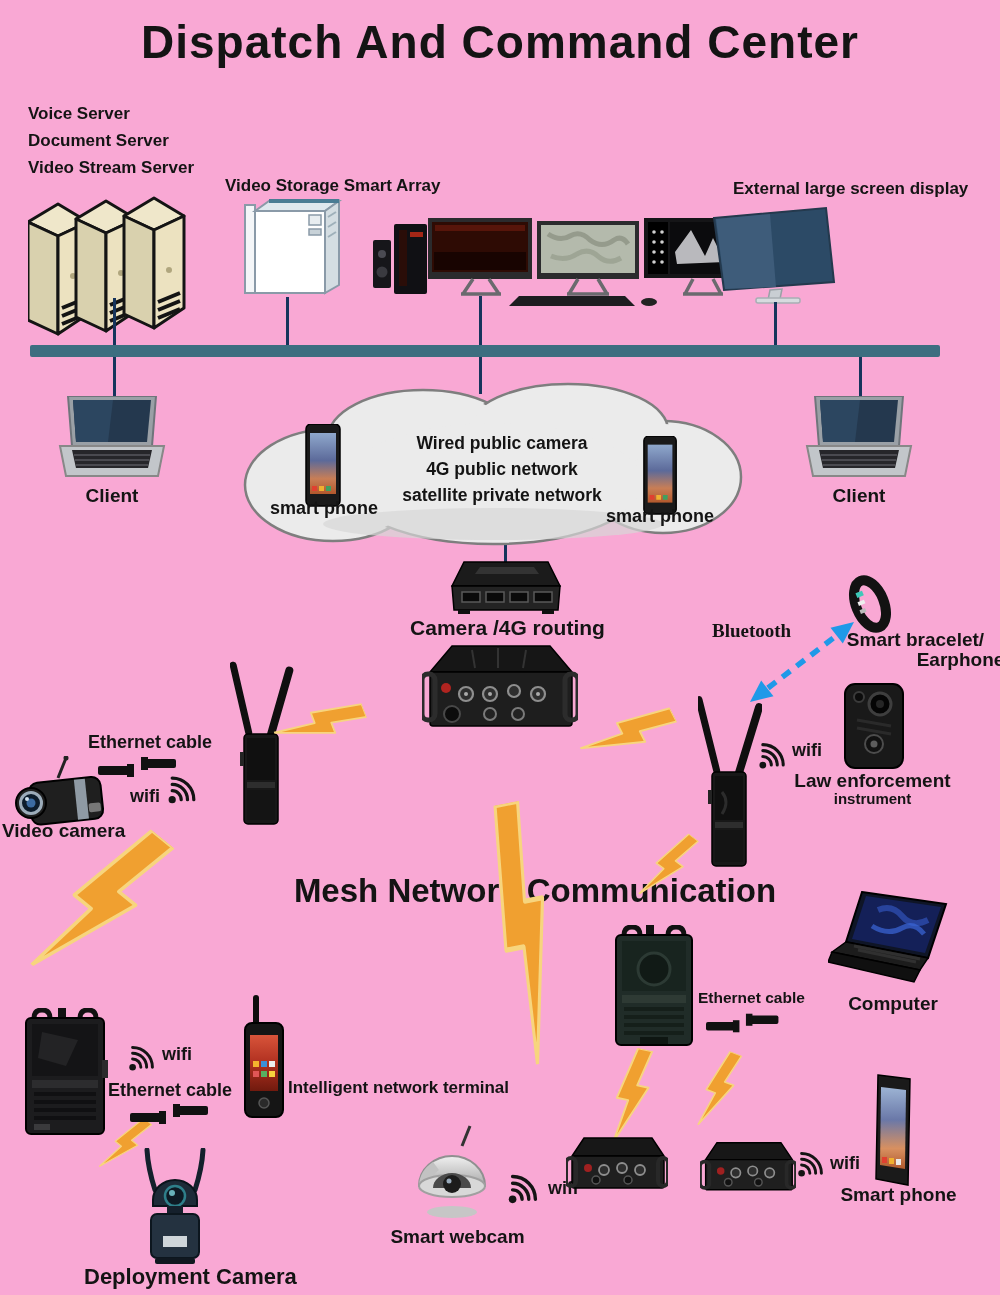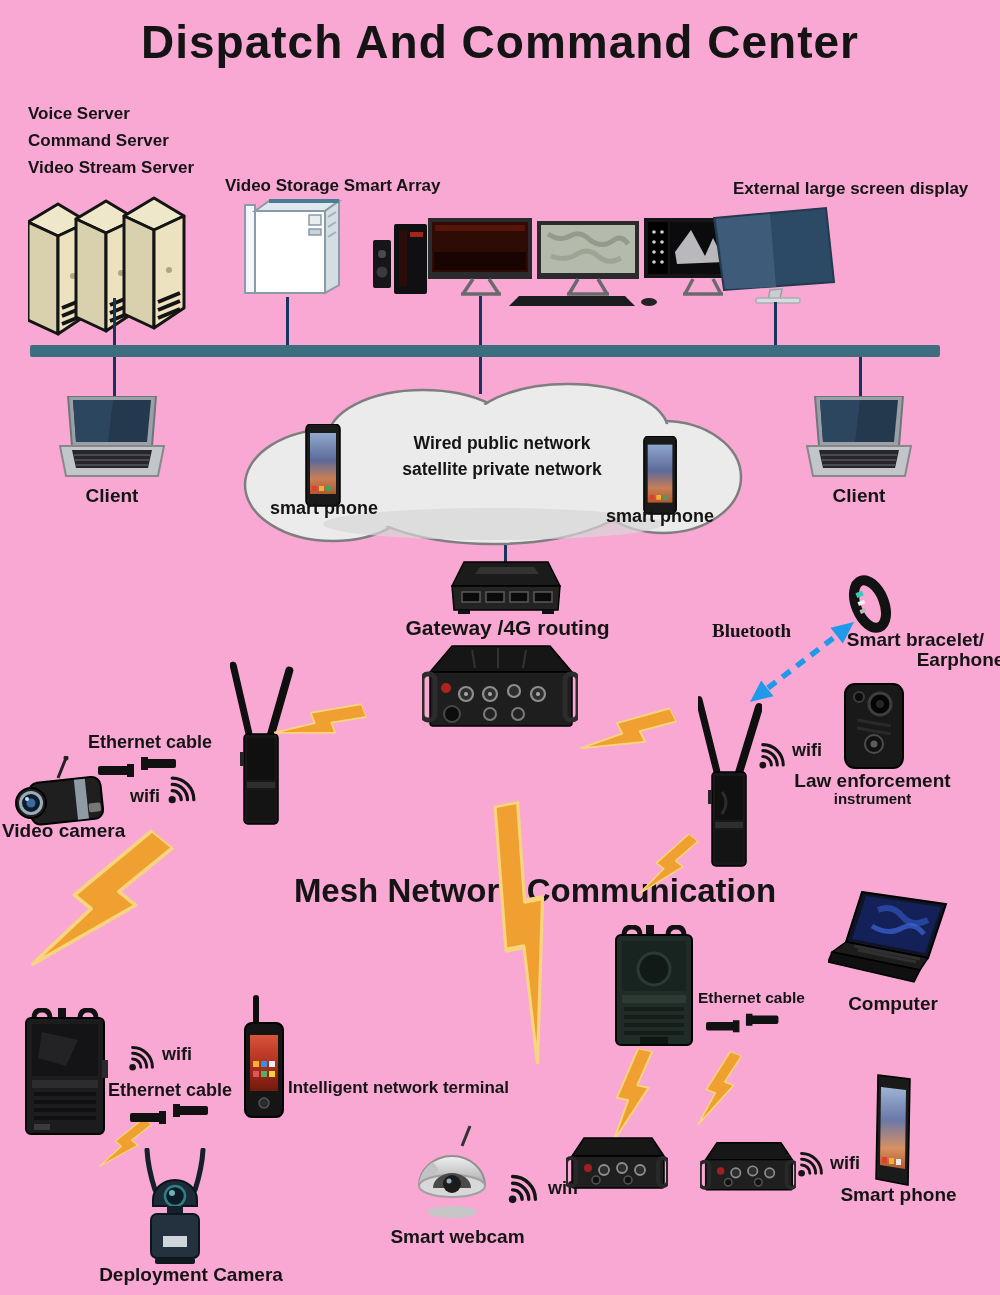--- a/index.html
+++ b/index.html
@@ -17,21 +17,21 @@
 </head>
 <body>
 
 <div id="stage">
 
   <div class="lbl ctr" style="left:0;top:16px;width:1000px;font-size:46px;letter-spacing:1px;">Dispatch And Command Center</div>
 
   <div class="lbl ctr" style="left:240px;top:872px;width:590px;font-size:33px;">Mesh Network Communication</div>
 
   <div class="lbl" style="left:28px;top:104px;font-size:17px;">Voice Server</div>
-  <div class="lbl" style="left:28px;top:131px;font-size:17px;">Command Server</div>
+  <div class="lbl" style="left:28px;top:131px;font-size:17px;">Document Server</div>
   <div class="lbl" style="left:28px;top:158px;font-size:17px;">Video Stream Server</div>
   <div class="lbl" style="left:225px;top:176px;font-size:17px;">Video Storage Smart Array</div>
   <div class="lbl" style="left:733px;top:179px;font-size:17px;">External large screen display</div>
 
   <svg class="abs" style="left:28px;top:190px;" width="190" height="158" viewBox="0 0 190 158">
     <g stroke="#141414" stroke-width="3" stroke-linejoin="round">
       <g transform="translate(0,6)">
         <polygon points="0,26 30,8 60,26 30,40" fill="#efe7ca"></polygon>
         <polygon points="0,26 30,40 30,138 0,124" fill="#d9d1ae"></polygon>
         <polygon points="30,40 60,26 60,118 30,138" fill="#ece2c0"></polygon>
@@ -156,21 +156,22 @@
       <ellipse cx="95" cy="103" rx="85" ry="53"></ellipse>
       <ellipse cx="425" cy="95" rx="75" ry="53"></ellipse>
       <ellipse cx="185" cy="56" rx="92" ry="45"></ellipse>
       <ellipse cx="330" cy="48" rx="97" ry="43"></ellipse>
       <ellipse cx="255" cy="100" rx="149" ry="59"></ellipse>
     </g>
     <ellipse cx="255" cy="142" rx="170" ry="16" fill="#d7d7d7" opacity="0.7"></ellipse>
   </svg>
 
   <div class="lbl ctr" style="left:377px;top:430px;width:250px;font-size:17.5px;line-height:26px;">
-    <div>Wired public network</div>
+    <div>Wired public camera</div>
+    <div>4G public network</div>
     <div>satellite private network</div>
   </div>
 
   <svg class="abs" style="left:304px;top:424px;" width="40" height="84" viewBox="0 0 40 84">
     <defs>
         <linearGradient id="pg1" x1="0" y1="0" x2="0" y2="1">
       <stop offset="0" stop-color="#8fa8cc"></stop>
           <stop offset="0.45" stop-color="#5c6a9a"></stop>
       <stop offset="0.75" stop-color="#c87e56"></stop>
           <stop offset="1" stop-color="#b2582c"></stop>
@@ -207,21 +208,21 @@
     <polygon points="2,26 110,26 108,50 4,50" fill="#232323" stroke="#000" stroke-width="1.5"></polygon>
     <g fill="#0a0a0a" stroke="#5a5a5a" stroke-width="1.5">
       <rect x="12" y="32" width="18" height="10"></rect>
         <rect x="36" y="32" width="18" height="10"></rect>
       <rect x="60" y="32" width="18" height="10"></rect>
         <rect x="84" y="32" width="18" height="10"></rect>
     </g>
     <rect x="8" y="50" width="12" height="4" fill="#111"></rect>
       <rect x="92" y="50" width="12" height="4" fill="#111"></rect>
   </svg>
-  <div class="lbl ctr" style="left:395px;top:616px;width:225px;font-size:21px;">Gateway /4G routing</div>
+  <div class="lbl ctr" style="left:395px;top:616px;width:225px;font-size:21px;">Camera /4G routing</div>
 
   <svg class="abs" style="left:422px;top:642px;" width="156" height="96" viewBox="0 0 156 96">
     <polygon points="30,4 128,4 150,30 8,30" fill="#161616" stroke="#000" stroke-width="1.5"></polygon>
     <rect x="8" y="30" width="142" height="54" rx="3" fill="#1e1e1e" stroke="#000" stroke-width="1.5"></rect>
     <rect x="0" y="32" width="13" height="46" rx="6" fill="none" stroke="#2c2c2c" stroke-width="5"></rect>
     <rect x="143" y="32" width="13" height="46" rx="6" fill="none" stroke="#2c2c2c" stroke-width="5"></rect>
     <path d="M50,8 l3,18 M76,6 l0,20 M104,8 l-3,18" stroke="#333" stroke-width="2"></path>
     <circle cx="24" cy="46" r="5" fill="#b02420"></circle>
     <g fill="#2e2e2e" stroke="#8e8e8e" stroke-width="2.2">
       <circle cx="44" cy="52" r="7"></circle>
@@ -436,21 +437,21 @@
     <path d="M17,42 Q10,20 9,2" stroke="#14202c" stroke-width="5" fill="none" stroke-linecap="round"></path>
     <path d="M57,42 Q64,20 65,2" stroke="#14202c" stroke-width="5" fill="none" stroke-linecap="round"></path>
     <path d="M15,52 a22,20 0 0 1 44,0 l0,6 l-44,0 z" fill="#1d2b38" stroke="#0a141c" stroke-width="2"></path>
     <circle cx="37" cy="48" r="10" fill="#0e1a24" stroke="#2e7f8a" stroke-width="2.5"></circle>
     <circle cx="34" cy="45" r="3" fill="#7fd8e0" opacity="0.8"></circle>
     <rect x="29" y="58" width="16" height="9" fill="#15202c"></rect>
     <rect x="13" y="66" width="48" height="44" rx="6" fill="#243240" stroke="#0c161e" stroke-width="2"></rect>
     <rect x="25" y="88" width="24" height="11" fill="#cfd6da"></rect>
     <rect x="17" y="110" width="40" height="6" rx="2" fill="#101820"></rect>
   </svg>
-  <div class="lbl ctr" style="left:96px;top:1264px;width:190px;font-size:19px;text-align:center;">Deployment Camera</div>
+  <div class="lbl ctr" style="left:84px;top:1264px;width:190px;font-size:22px;text-align:center;">Deployment Camera</div>
 
   <svg class="abs" style="left:410px;top:1124px;" width="84" height="96" viewBox="0 0 84 96">
     <defs>
         <linearGradient id="dg1" x1="0" y1="0" x2="0" y2="1">
       <stop offset="0" stop-color="#f0f0f0"></stop>
           <stop offset="1" stop-color="#a8a8a8"></stop>
     </linearGradient>
       </defs>
     <line x1="52" y1="22" x2="60" y2="2" stroke="#333" stroke-width="3"></line>
     <path d="M9,62 a33,30 0 0 1 66,0 z" fill="url(#dg1)" stroke="#909090" stroke-width="2"></path>

